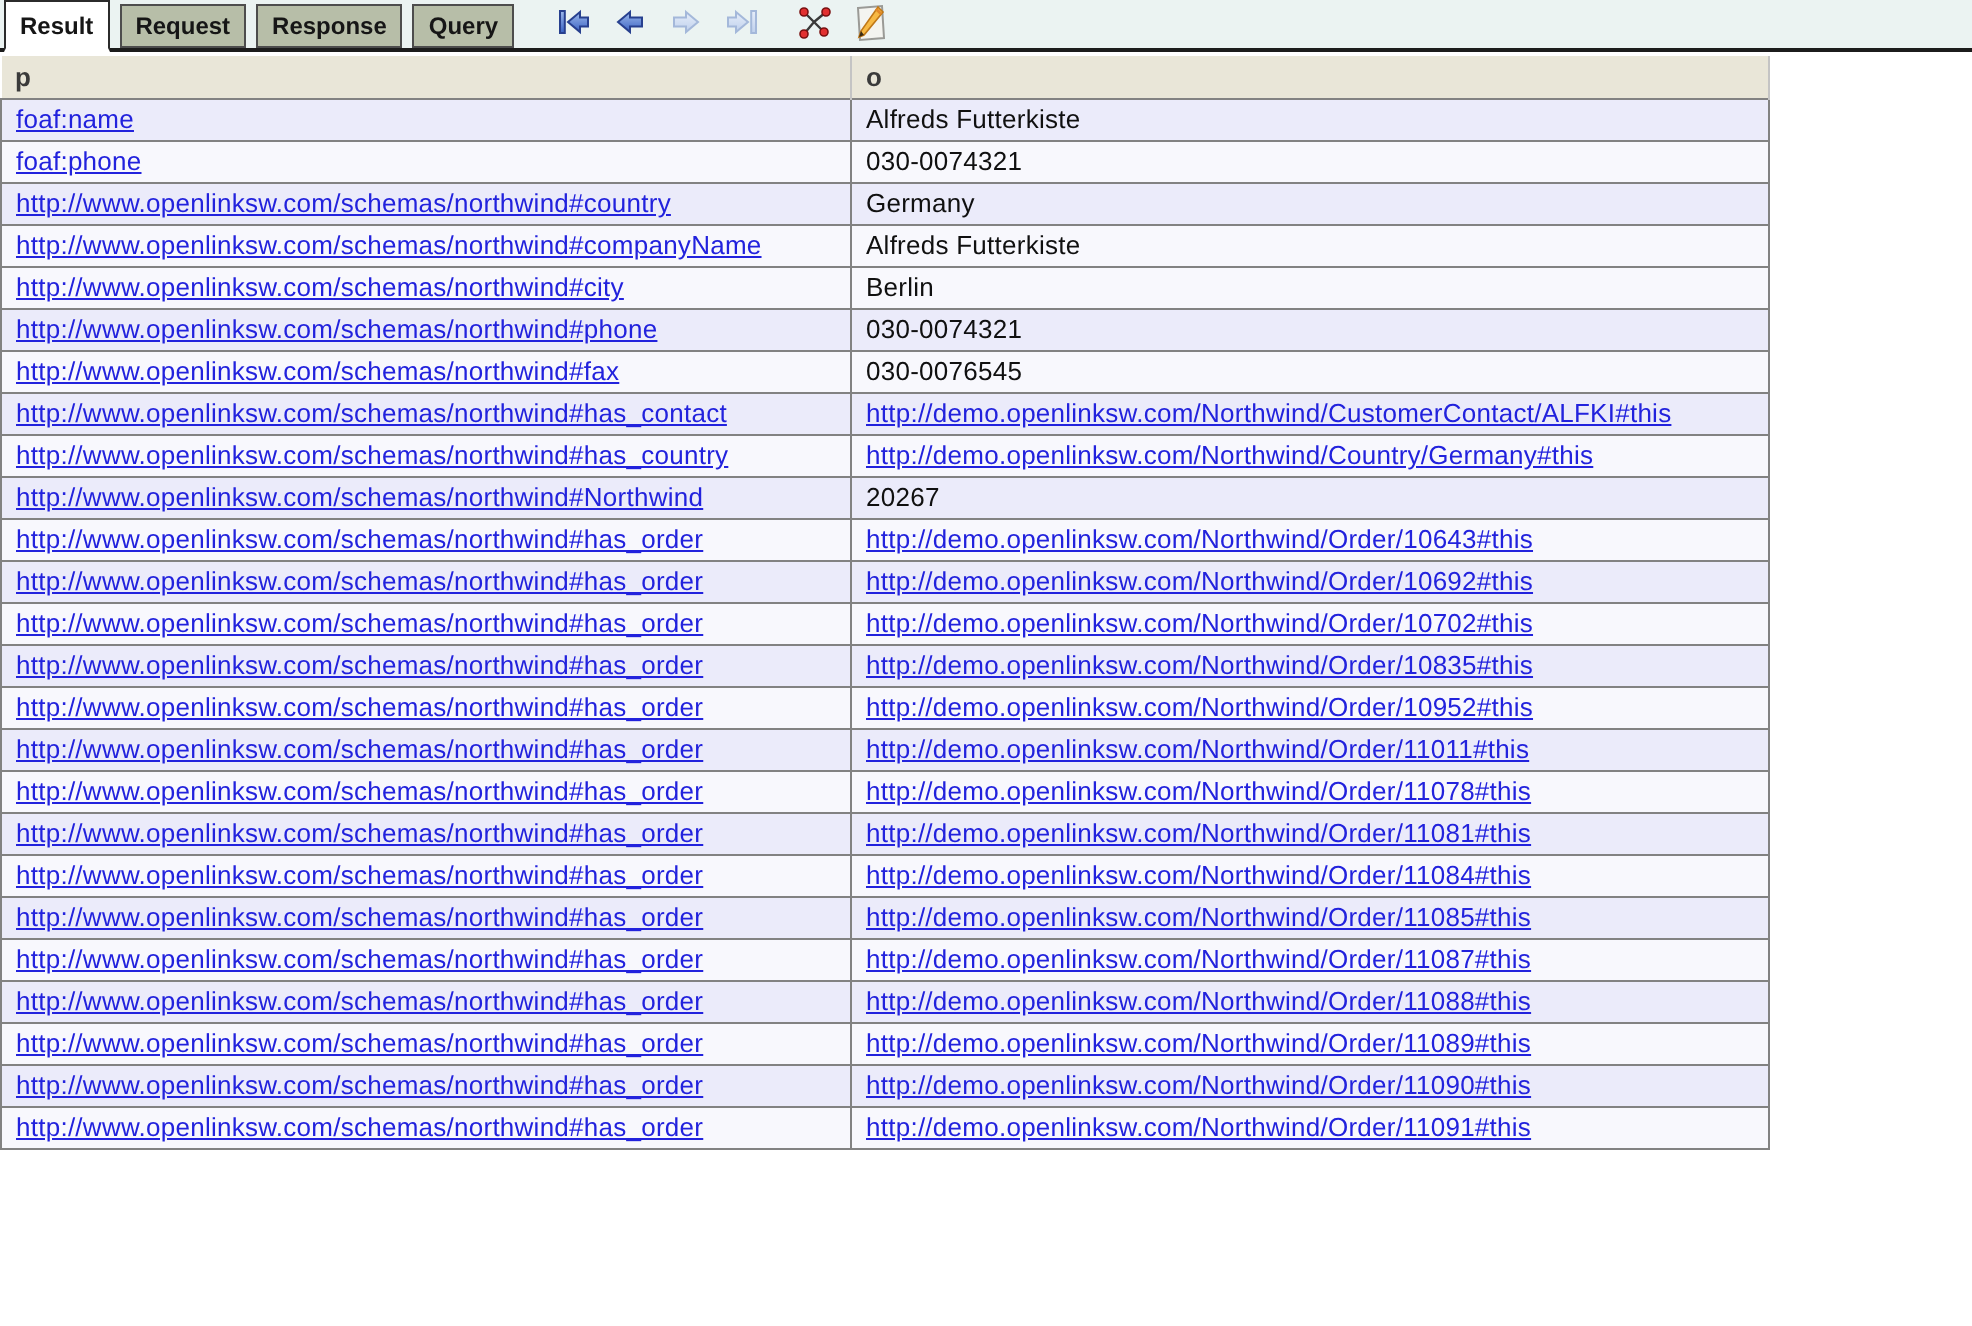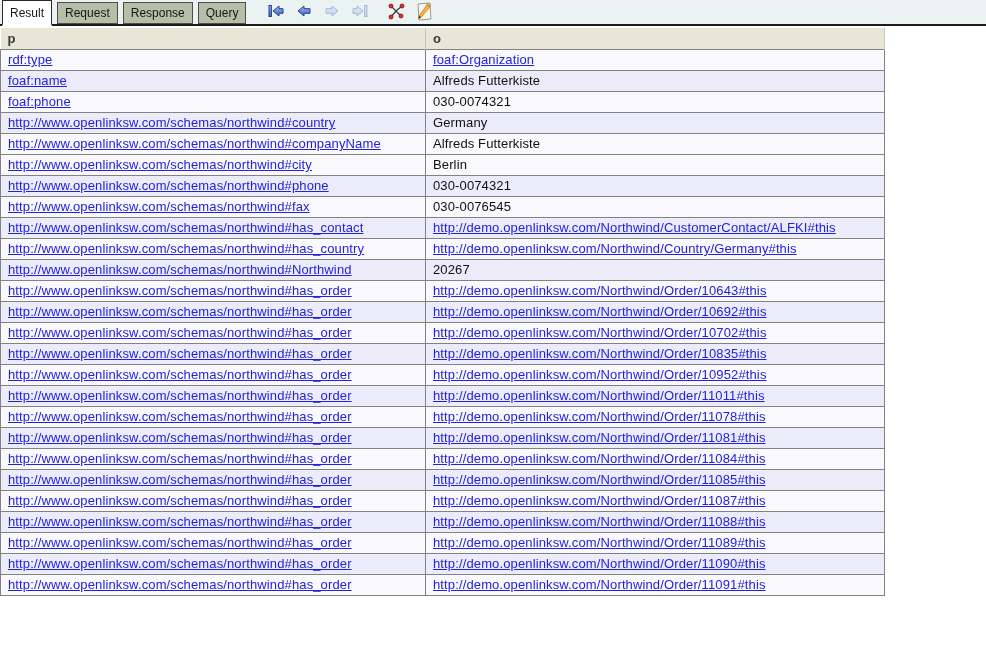--- a/index.html
+++ b/index.html
@@ -5,21 +5,21 @@
   * { margin:0; padding:0; box-sizing:border-box; }
   html,body { width:986px; height:663px; background:#ffffff; overflow:hidden;
               font-family:"Liberation Sans","DejaVu Sans",sans-serif; }
 
   
   .topbar { height:26px; background:#ebf3f2; border-bottom:2px solid #1c1c1c;
             display:flex; align-items:flex-end; position:relative; }
   .tabs { display:flex; align-items:flex-end; height:26px; padding-left:2px; }
   .tab { height:22px; display:flex; align-items:center; padding:7px 7px;
          margin-right:5px; font-size:12px; color:#161616;
-         background:#b7bea8; border:1px solid #4d4d4d; cursor:pointer; }
+         background:#b7bea8; border:1px solid #4d4d4d; cursor:pointer;font-weight:bold; }
   .tab.active { background:#ffffff; border:1px solid #2b2b2b; border-bottom:2px solid #ffffff;
                 margin-bottom:-2px; height:26px; z-index:2; }
   .iconbar { display:flex; align-items:center; gap:10px; margin-left:16px; padding-bottom:4px; }
   .icon-btn { width:18px; height:18px; display:flex; align-items:center; justify-content:center;
               background:transparent; border:none; cursor:pointer; }
   .icon-btn.wide { margin-left:8px; }
 
   
   .result-table { border-collapse:collapse; margin-top:2px; width:884px; table-layout:fixed; }
   .result-table col.c-p { width:425px; }
@@ -118,24 +118,20 @@
       <col class="c-p">
       <col class="c-o">
     </colgroup>
   <thead>
     <tr>
       <th>p</th>
       <th>o</th>
     </tr>
   </thead>
   <tbody>
-      <tr>
-        <td><a href="#">rdf:type</a></td>
-        <td><a href="#">foaf:Organization</a></td>
-      </tr>
       <tr class="alt">
         <td><a href="#">foaf:name</a></td>
         <td>Alfreds Futterkiste</td>
       </tr>
       <tr>
         <td><a href="#">foaf:phone</a></td>
         <td>030-0074321</td>
       </tr>
       <tr class="alt">
         <td><a href="#">http://www.openlinksw.com/schemas/northwind#country</a></td>

